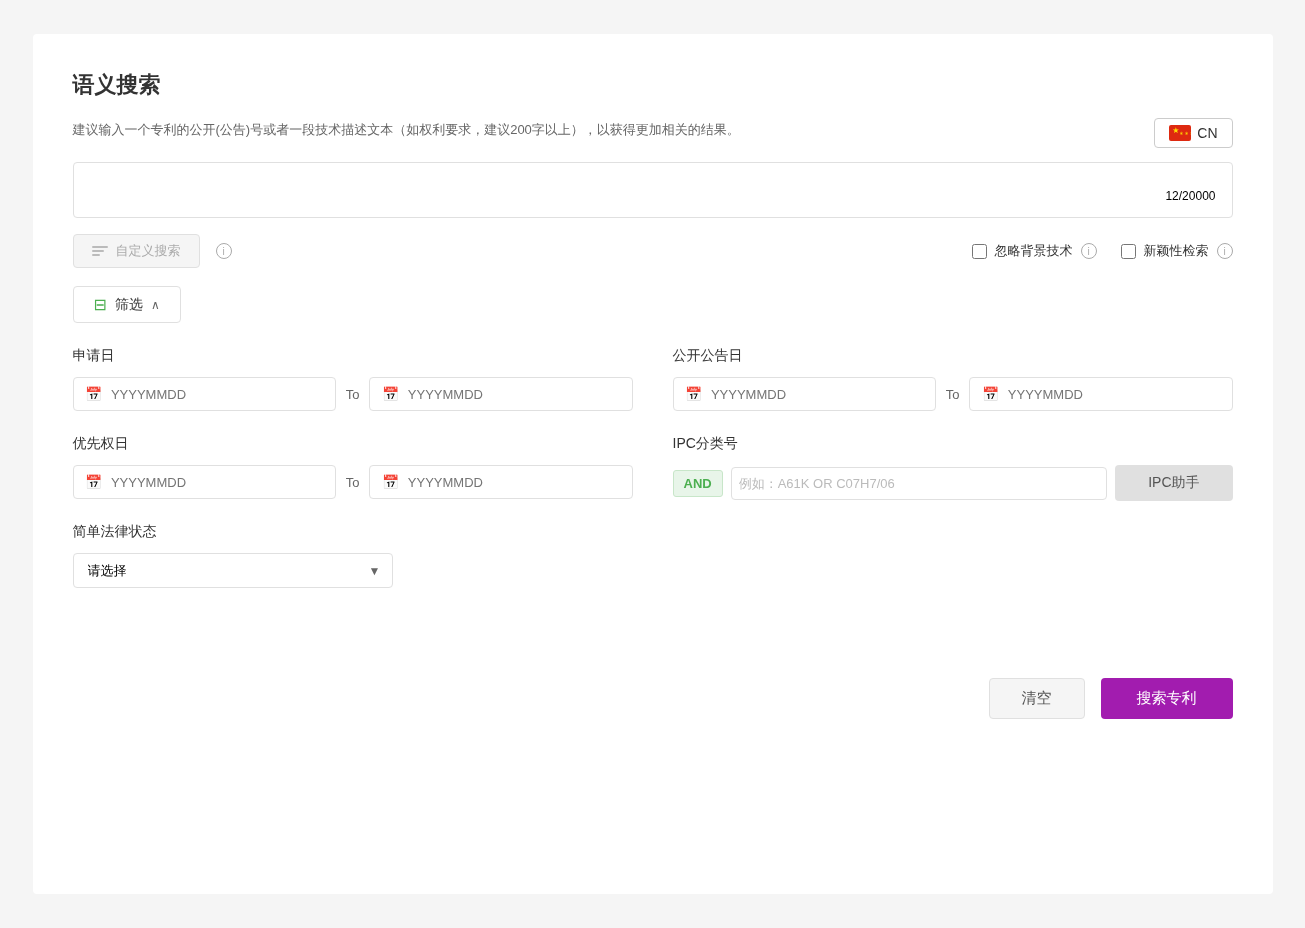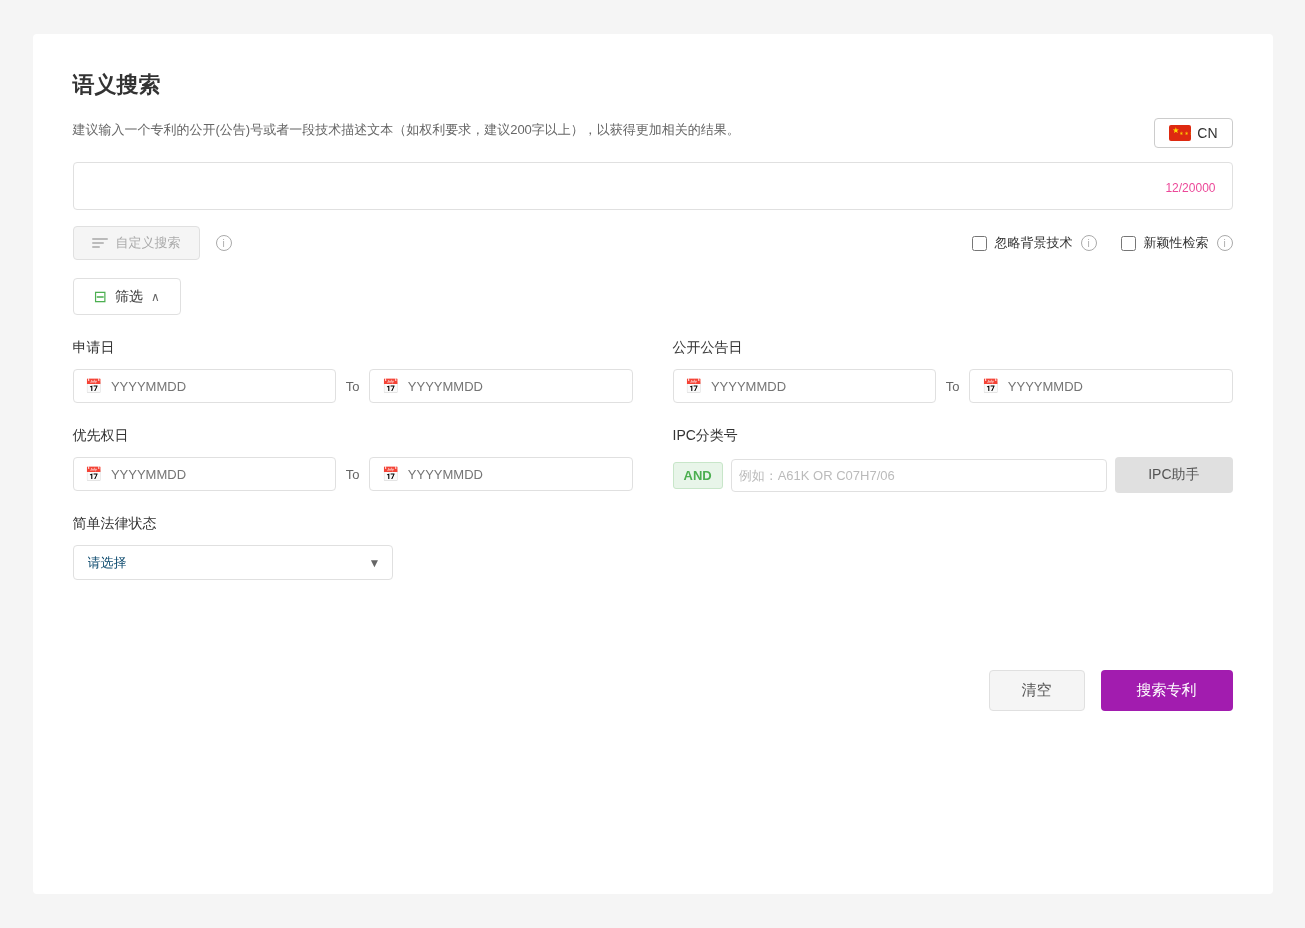--- a/index.html
+++ b/index.html
@@ -94,22 +94,22 @@
       outline: none;
       resize: none;
       font-size: 14px;
       color: #333;
       font-family: inherit;
       line-height: 1.6;
     }
     .char-count {
       text-align: right;
       font-size: 12px;
-      color: #ec4899;
-      margin-top: 4px;
+      color: #000000;
+      margin-top: 12px;
     }
     .options-row {
       display: flex;
       align-items: center;
       margin-bottom: 18px;
       gap: 16px;
     }
     .custom-search-btn {
       display: flex;
       align-items: center;
@@ -282,21 +282,21 @@
     .select-wrapper {
       position: relative;
       width: 320px;
     }
     .select-wrapper select {
       width: 100%;
       border: 1px solid #e0e0e0;
       border-radius: 4px;
       padding: 9px 36px 9px 14px;
       font-size: 13px;
-      color: #0c4a6e;
+      color: #000000;
       appearance: none;
       outline: none;
       background: #fff;
       font-family: inherit;
       cursor: pointer;
     }
     .select-arrow {
       position: absolute;
       right: 12px;
       top: 50%;

